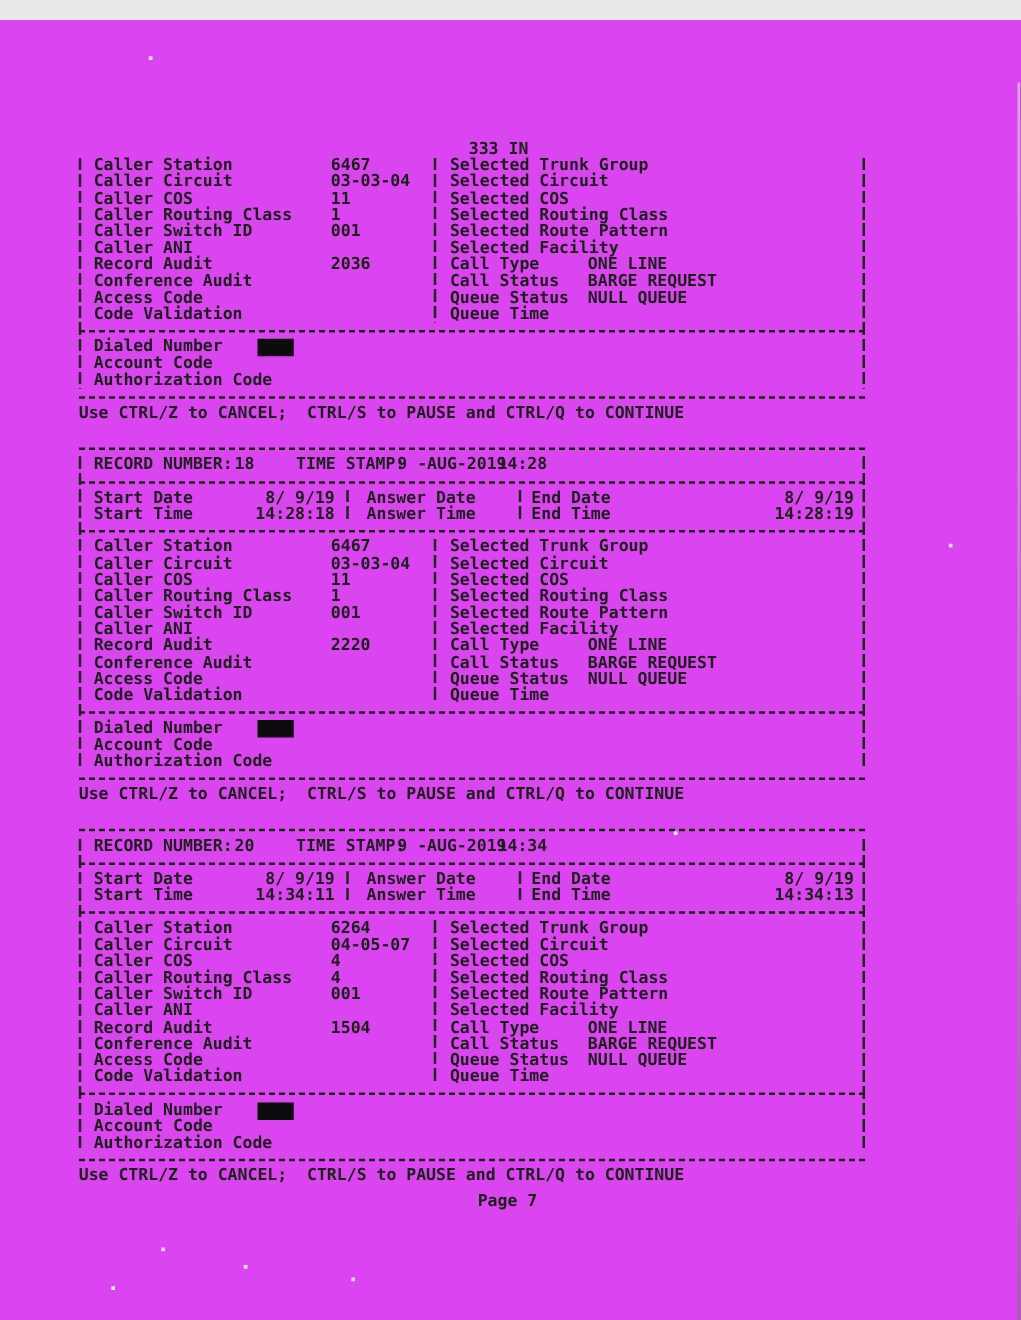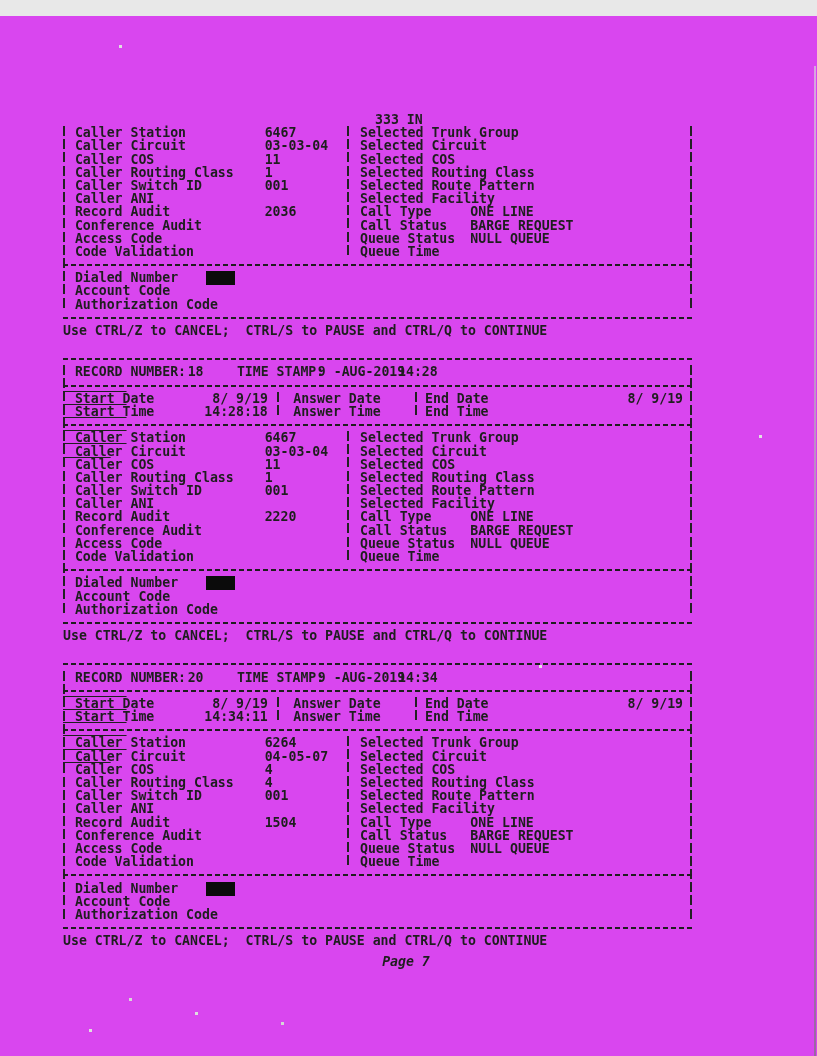--- a/index.html
+++ b/index.html
@@ -38,39 +38,38 @@
 
   
   .box{
     position:relative;
     background-image:
       repeating-linear-gradient(to bottom,#222 0 10px,transparent 10px 13.2px),
       repeating-linear-gradient(to bottom,#222 0 10px,transparent 10px 13.2px);
     background-size:2px 100%,2px 100%;
     background-position:0 0,100% 0;
     background-repeat:no-repeat,no-repeat;
-    text-decoration:underline;
   }
   .vpipe{position:absolute;top:0;bottom:0;width:2px;
     background:repeating-linear-gradient(to bottom,#222 0 10px,transparent 10px 13.2px);}
   .vp-caller{left:35.8ch}
   .vp-d1{left:27ch}
   .vp-d2{left:44.3ch}
   section{position:relative;}
 
   
   .hr{position:relative;height:13.2px;}
   .hr::after{
     content:"";position:absolute;left:0;right:0;top:6px;height:2px;
     background:repeating-linear-gradient(90deg,#1e1e1e 0 5px,transparent 5px 8px);
   }
   .gap{height:15px;}
 
   .ctrl-s{left:0;text-align:center;}
-  .footer-row{margin-top:8px;font-style:italic;}
+  .footer-row{margin-top:8px;}
   .pg{left:40.2ch;}
 
   
   .edge-line{position:absolute;right:1px;top:50px;bottom:0;width:2px;
     background:linear-gradient(to bottom,#d8d8d8,#9a9a9a 60%,#777);opacity:.65;}
   .speckles{position:absolute;left:0;top:0;width:1px;height:1px;background:transparent;
     box-shadow:130px 983px 0 1px #d9d9d9,196px 997px 0 1px #dedede,282px 1007px 0 1px #d6d6d6,
       90px 1014px 0 1px #e0e0e0,434px 1045px 0 1px #d9d9d9,627px 1046px 0 1px #d2d2d2,
       760px 420px 0 1px #e2e2e2,120px 30px 0 1px #e0e0e0,540px 650px 0 1px #e3e3e3;}
 </style>
@@ -116,21 +115,21 @@
       <div class="row">
         <span class="s h1">RECORD NUMBER:</span>
         <span class="s h2">18</span>
         <span class="s h3">TIME STAMP:</span>
         <span class="s h4">9 -AUG-2019</span>
         <span class="s h5">14:28</span>
       </div>
       <div class="hr"></div>
       <section>
           <div class="row"><span class="s d1l">Start Date</span><span class="s d1v">8/ 9/19</span><span class="s d2l">Answer Date</span><span class="s d3l">End Date</span><span class="s d3v">8/ 9/19</span></div>
-          <div class="row"><span class="s d1l">Start Time</span><span class="s d1v">14:28:18</span><span class="s d2l">Answer Time</span><span class="s d3l">End Time</span></div>
+          <div class="row"><span class="s d1l">Start Time</span><span class="s d1v">14:28:18</span><span class="s d2l">Answer Time</span><span class="s d3l">End Time</span><span class="s d3v">14:28:19</span></div>
           <div class="vpipe vp-d1"></div>
           <div class="vpipe vp-d2"></div>
         </section>
       <div class="hr"></div>
       <section>
           <div class="row"><span class="s cl">Caller Station</span><span class="s cv">6467</span><span class="s crl">Selected Trunk Group</span><span class="s crv"></span></div>
           <div class="row"><span class="s cl">Caller Circuit</span><span class="s cv">03-03-04</span><span class="s crl">Selected Circuit</span><span class="s crv"></span></div>
           <div class="row"><span class="s cl">Caller COS</span><span class="s cv">11</span><span class="s crl">Selected COS</span><span class="s crv"></span></div>
           <div class="row"><span class="s cl">Caller Routing Class</span><span class="s cv">1</span><span class="s crl">Selected Routing Class</span><span class="s crv"></span></div>
           <div class="row"><span class="s cl">Caller Switch ID</span><span class="s cv">001</span><span class="s crl">Selected Route Pattern</span><span class="s crv"></span></div>
@@ -159,21 +158,21 @@
       <div class="row">
         <span class="s h1">RECORD NUMBER:</span>
         <span class="s h2">20</span>
         <span class="s h3">TIME STAMP:</span>
         <span class="s h4">9 -AUG-2019</span>
         <span class="s h5">14:34</span>
       </div>
       <div class="hr"></div>
       <section>
           <div class="row"><span class="s d1l">Start Date</span><span class="s d1v">8/ 9/19</span><span class="s d2l">Answer Date</span><span class="s d3l">End Date</span><span class="s d3v">8/ 9/19</span></div>
-          <div class="row"><span class="s d1l">Start Time</span><span class="s d1v">14:34:11</span><span class="s d2l">Answer Time</span><span class="s d3l">End Time</span></div>
+          <div class="row"><span class="s d1l">Start Time</span><span class="s d1v">14:34:11</span><span class="s d2l">Answer Time</span><span class="s d3l">End Time</span><span class="s d3v">14:34:13</span></div>
           <div class="vpipe vp-d1"></div>
           <div class="vpipe vp-d2"></div>
         </section>
       <div class="hr"></div>
       <section>
           <div class="row"><span class="s cl">Caller Station</span><span class="s cv">6264</span><span class="s crl">Selected Trunk Group</span><span class="s crv"></span></div>
           <div class="row"><span class="s cl">Caller Circuit</span><span class="s cv">04-05-07</span><span class="s crl">Selected Circuit</span><span class="s crv"></span></div>
           <div class="row"><span class="s cl">Caller COS</span><span class="s cv">4</span><span class="s crl">Selected COS</span><span class="s crv"></span></div>
           <div class="row"><span class="s cl">Caller Routing Class</span><span class="s cv">4</span><span class="s crl">Selected Routing Class</span><span class="s crv"></span></div>
           <div class="row"><span class="s cl">Caller Switch ID</span><span class="s cv">001</span><span class="s crl">Selected Route Pattern</span><span class="s crv"></span></div>

